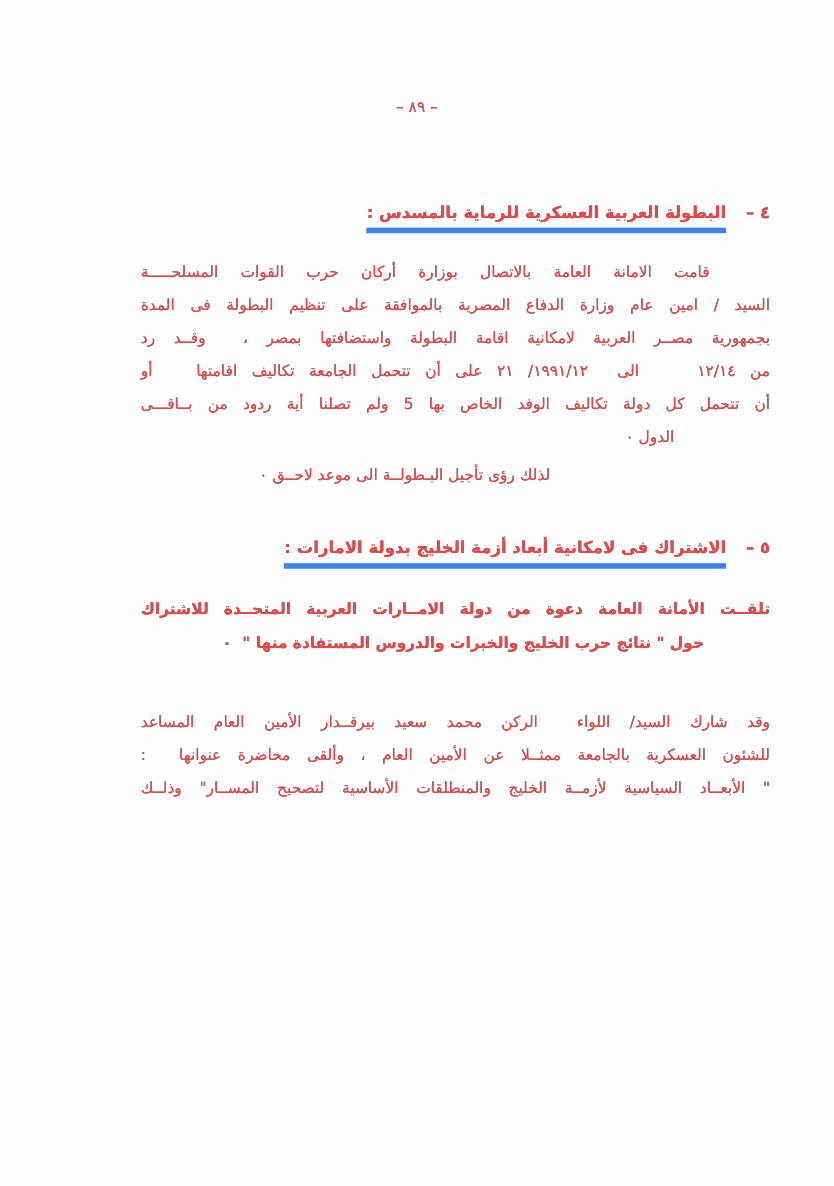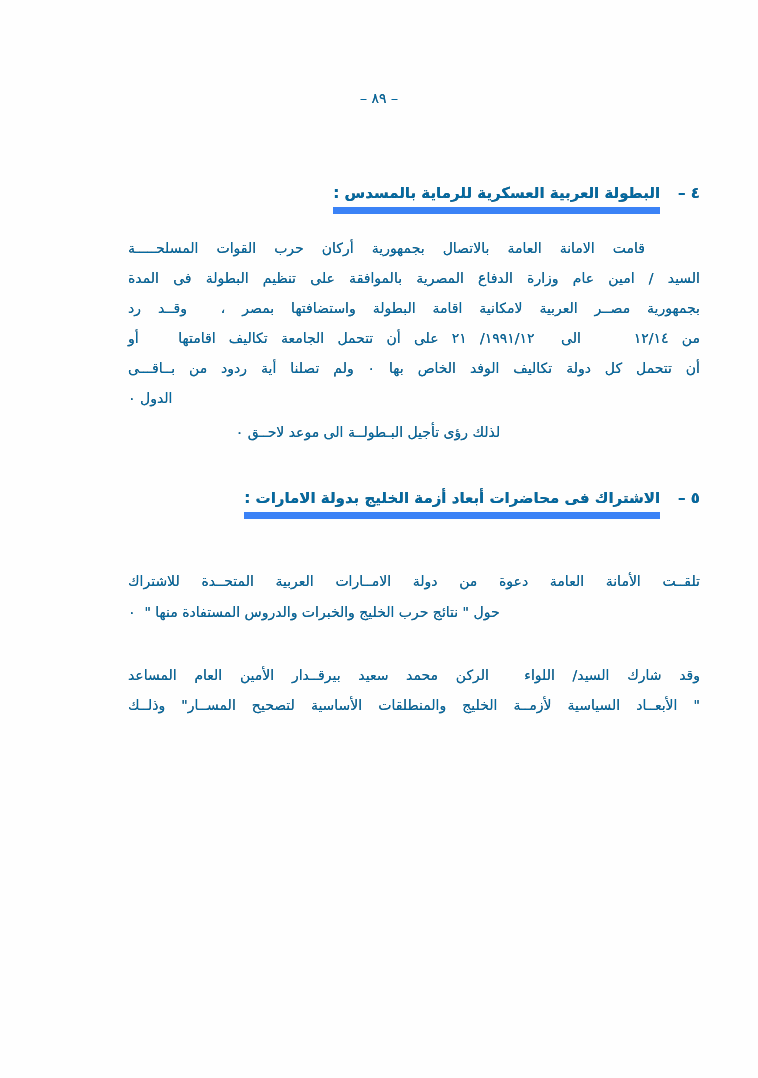--- a/index.html
+++ b/index.html
@@ -6,21 +6,21 @@
     margin: 0;
     padding: 0;
     background: #ffffff;
   }
   .page {
     position: relative;
     width: 758px;
     height: 1078px;
     background: #fefefe;
     font-family: "DejaVu Sans", sans-serif;
-    color: #0369a1;
+    color: #ef4444;
     overflow: hidden;
   }
   .txt {
     text-shadow: 0 0 0.45px rgba(10,10,10,0.65);
   }
   .pagenum {
     position: absolute;
     top: 90px;
     left: 0;
     width: 758px;
@@ -39,44 +39,44 @@
     font-weight: bold;
   }
   .h4 { top: 184px; }
   .h5 { top: 489px; }
   .hnum {
     display: inline-block;
     margin-left: 18px;
   }
   .htitle {
     display: inline-block;
-    border-bottom: 7px solid #3b82f6;
+    border-bottom: 5px solid #3b82f6;
     padding-bottom: 5px;
   }
   .para {
     position: absolute;
     right: 58px;
     width: 572px;
     direction: rtl;
     font-size: 14px;
   }
   .p1 { top: 233px; line-height: 30px; }
-  .p2 { top: 566px; line-height: 31px; }
-  .p3 { top: 660px; line-height: 30px; }
+  .p2 { top: 539px; line-height: 31px; font-weight: bold; }
+  .p3 { top: 642px; line-height: 30px; }
   .line {
     box-sizing: border-box;
     width: 100%;
   }
   .just {
     text-align: justify;
     text-align-last: justify;
   }
   .indent-first { text-indent: 55px; }
   .shortline {
-    text-align: left;
+    text-align: right;
   }
   .ind85 { padding-right: 87px; }
   .ind60 { padding-right: 60px; }
   .ind200 { padding-right: 200px; }
   .concl {
     position: absolute;
     top: 424px;
     right: 58px;
     width: 572px;
     box-sizing: border-box;
@@ -91,37 +91,38 @@
 
 <div class="page">
 
   <div class="pagenum txt">– ٨٩ –</div>
 
   <div class="heading h4 txt">
     <span class="hnum">٤ –</span><span class="htitle">البطولة العربية العسكرية للرماية بالمسدس :</span>
   </div>
 
   <div class="para p1 txt">
-    <div class="line just indent-first">قامت الامانة العامة بالاتصال بجمهورية أركان حرب القوات المسلحـــــة</div>
+    <div class="line just indent-first">قامت الامانة العامة بالاتصال بوزارة أركان حرب القوات المسلحـــــة</div>
     <div class="line just">السيد / امين عام وزارة الدفاع المصرية بالموافقة على تنظيم البطولة فى المدة</div>
     <div class="line just">بجمهورية مصــر العربية لامكانية اقامة البطولة واستضافتها بمصر ،&nbsp; وقــد رد</div>
     <div class="line just">من ١٢/١٤&nbsp;&nbsp;&nbsp; الى&nbsp; ⁦١٩٩١/١٢/ ٢١⁩ على أن تتحمل الجامعة تكاليف اقامتها&nbsp;&nbsp; أو</div>
-    <div class="line just">أن تتحمل كل دولة تكاليف الوفد الخاص بها ٠ ولم تصلنا أية ردود من بــاقـــى</div>
+    <div class="line just">أن تتحمل كل دولة تكاليف الوفد الخاص بها 5 ولم تصلنا أية ردود من بــاقـــى</div>
     <div class="line shortline ind85">الدول ٠</div>
   </div>
 
   <div class="concl txt">لذلك رؤى تأجيل البـطولــة الى موعد لاحــق ٠</div>
 
   <div class="heading h5 txt">
-    <span class="hnum">٥ –</span><span class="htitle">الاشتراك فى محاضرات أبعاد أزمة الخليج بدولة الامارات :</span>
+    <span class="hnum">٥ –</span><span class="htitle">الاشتراك فى لامكانية أبعاد أزمة الخليج بدولة الامارات :</span>
   </div>
 
   <div class="para p2 txt">
     <div class="line just">تلقــت الأمانة العامة دعوة من دولة الامــارات العربية المتحــدة للاشتراك</div>
     <div class="line shortline ind60">حول " نتائج حرب الخليج والخبرات والدروس المستفادة منها "&nbsp; ٠</div>
   </div>
 
   <div class="para p3 txt">
     <div class="line just">وقد شارك السيد/ اللواء&nbsp; الركن محمد سعيد بيرقــدار الأمين العام المساعد</div>
+    <div class="line just">للشئون العسكرية بالجامعة ممثــلا عن الأمين العام ، وألقى محاضرة عنوانها&nbsp; :</div>
     <div class="line just">" الأبعــاد السياسية لأزمــة الخليج والمنطلقات الأساسية لتصحيح المســار" وذلــك</div>
   </div>
 
 </div>
 
 </body></html>

